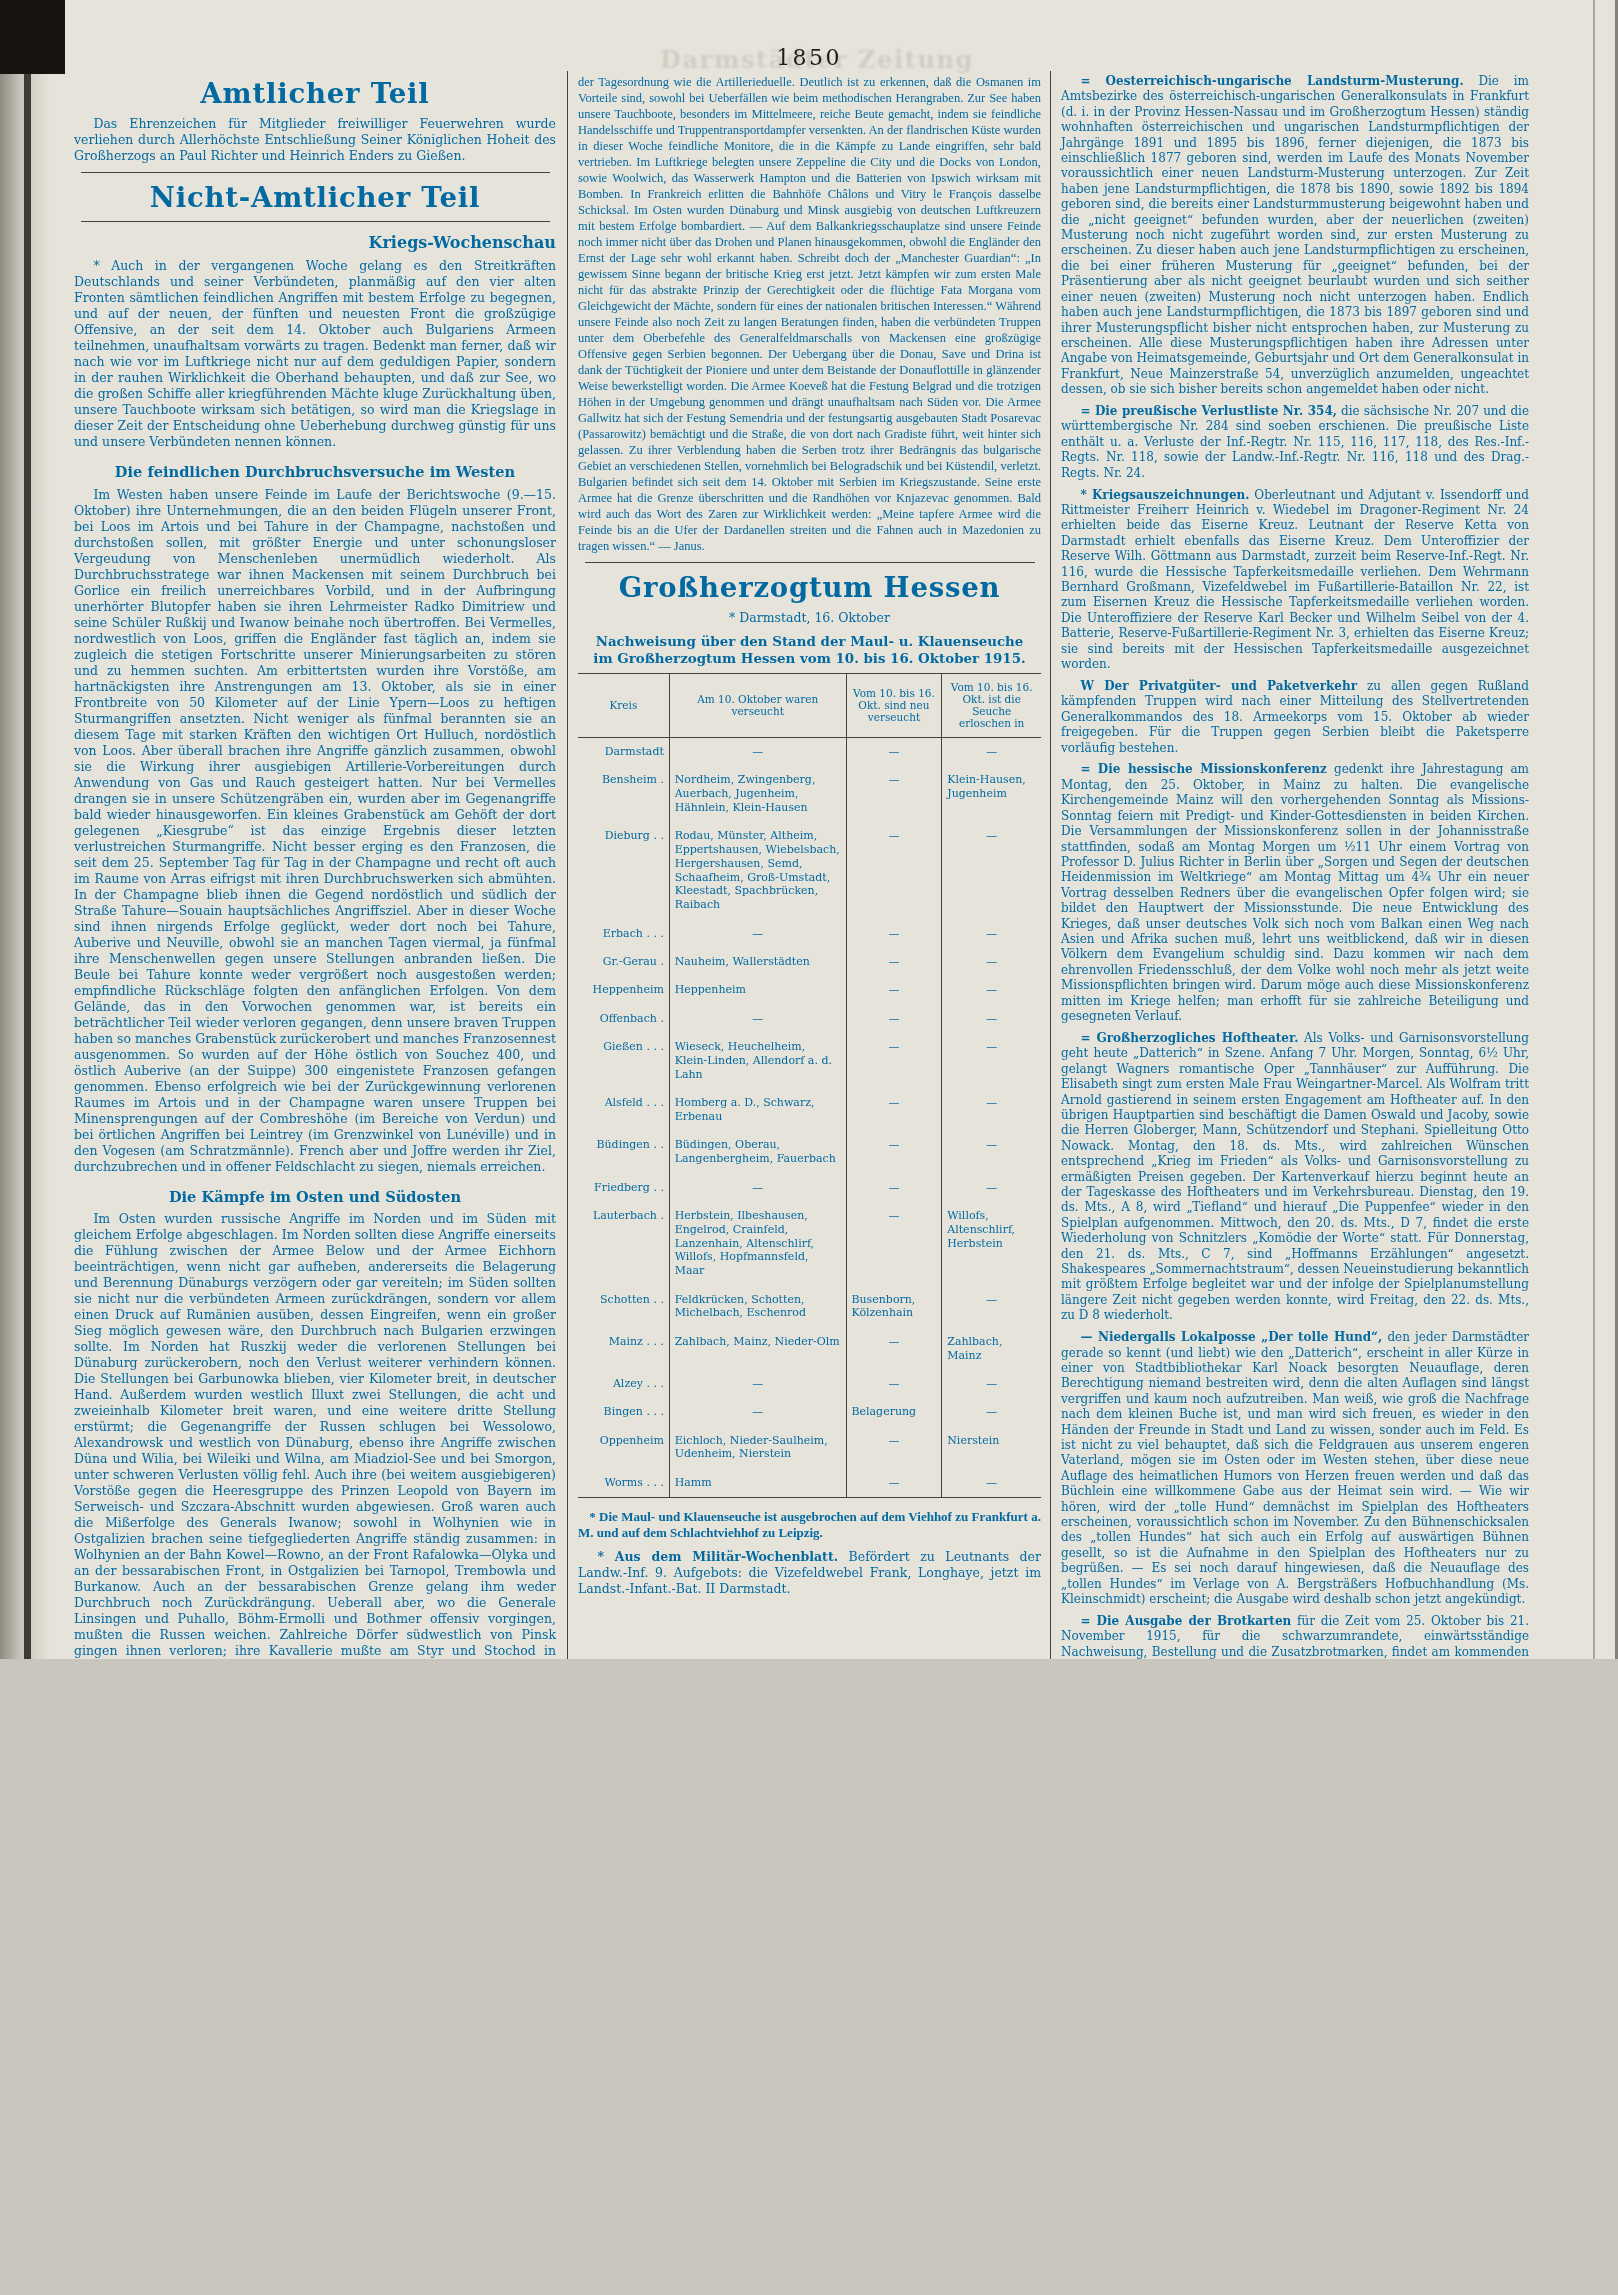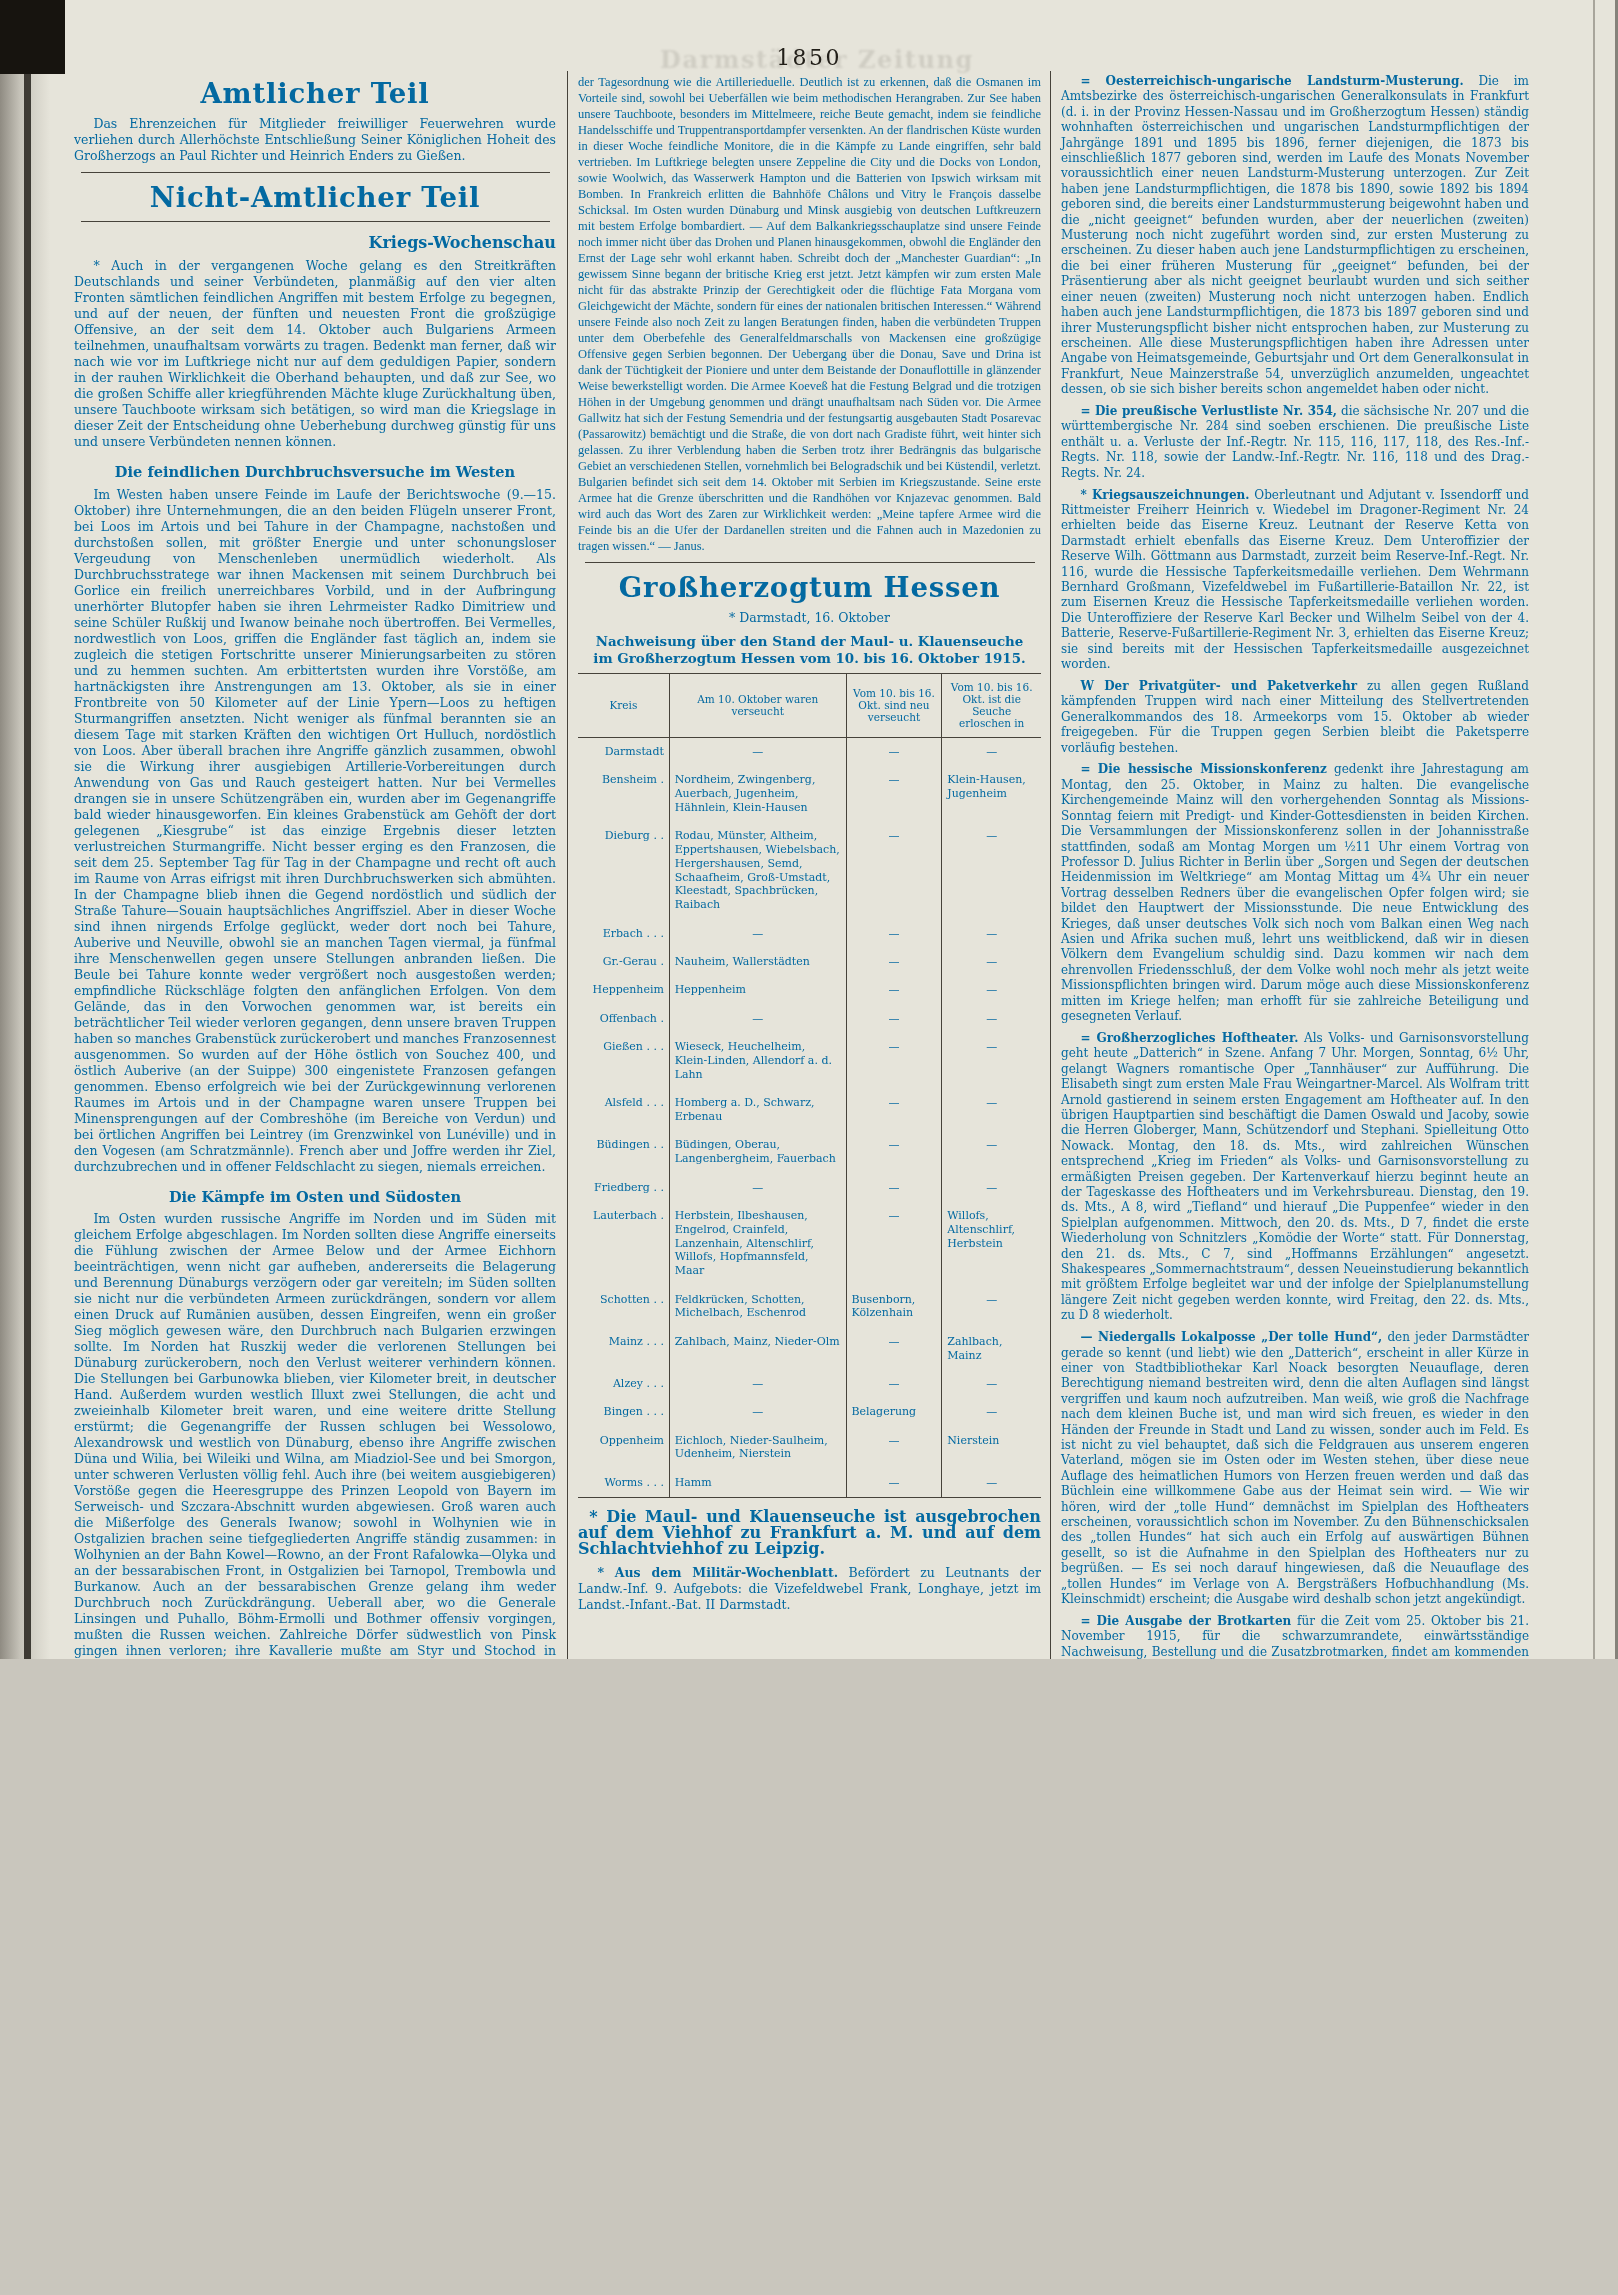--- a/index.html
+++ b/index.html
@@ -41,21 +41,21 @@
   .dateline{text-align:center;font-size:12.5px;margin:1.6px 0 8px;}
   .table-title{font-size:13.4px;font-weight:bold;text-align:center;line-height:17px;margin:1.6px 11.3px 6.5px;}
 
   table.seuche{width:100%;border-collapse:collapse;font-size:11px;line-height:13.8px;
     border-top:0.8px solid #46423a;border-bottom:0.8px solid #46423a;margin:3.2px 0 11.3px;}
   table.seuche th,table.seuche td{border-left:0.8px solid #46423a;padding:7.3px 4.9px;vertical-align:top;text-align:left;}
   table.seuche th:first-child,table.seuche td:first-child{border-left:none;}
   table.seuche thead th{border-bottom:0.8px solid #46423a;text-align:center;font-weight:normal;font-size:10.5px;line-height:12px;vertical-align:middle;}
   table.seuche td.dash{text-align:center;}
   table.seuche td.kreis{white-space:nowrap;text-align:right;}
-  .note-bold{font-size:16px;font-weight:bold;text-align:justify;line-height:16px;margin:0 0 8px;text-indent:11.3px;}
+  .note-bold{font-size:13px;font-weight:bold;text-align:justify;line-height:16px;margin:0 0 8px;text-indent:11.3px;font-family:Liberation Serif, serif;}
 </style>
 </head>
 <body>
 <div class="scan">
 
   <div class="binding"></div>
   <div class="spine-line"></div>
   <div class="corner-block"></div>
   <div class="edge-line-a"></div>
   <div class="edge-line-b"></div>

